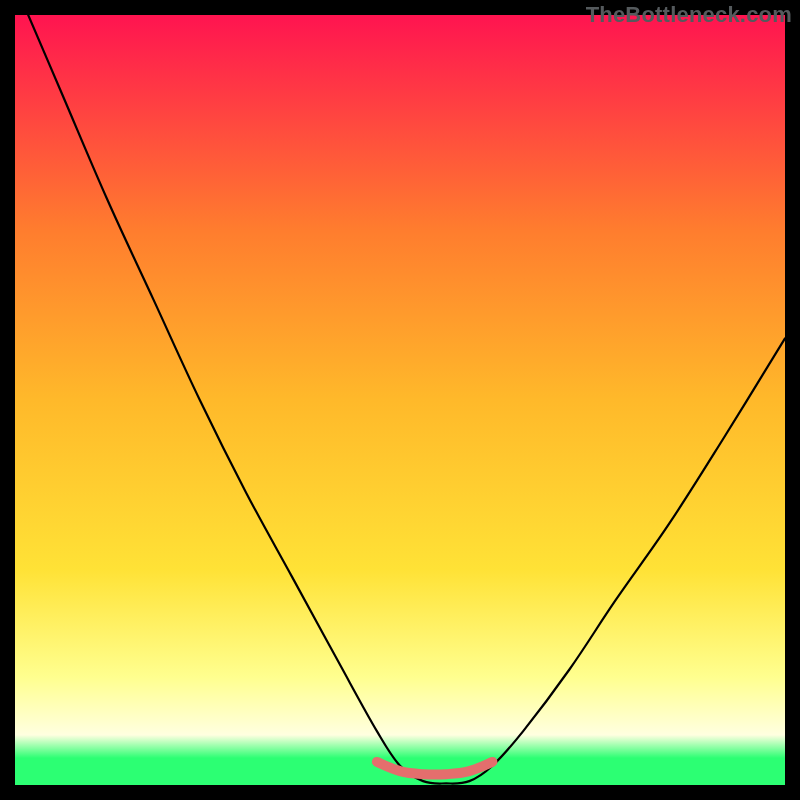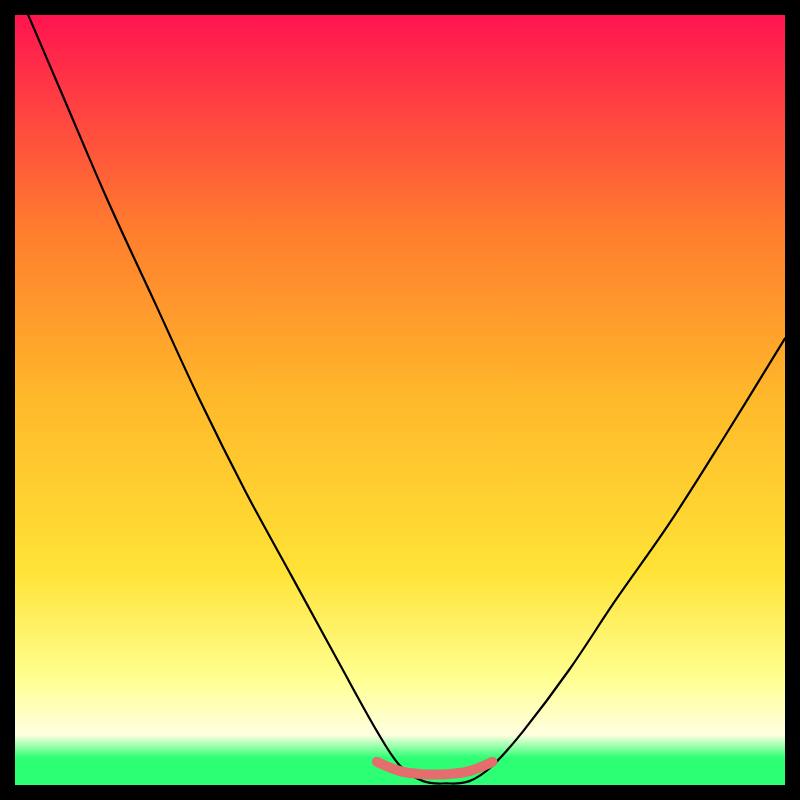--- a/index.html
+++ b/index.html
@@ -59,14 +59,15 @@
           <stop offset="0.965" stop-color="#2cff73"></stop>
           <stop offset="1" stop-color="#2cff73"></stop>
         </linearGradient>
       </defs>
       <rect x="0" y="0" width="770" height="770" fill="url(#bg)"></rect>
       <path id="curve-main" fill="none" stroke-width="2.2" stroke-linecap="round" stroke="#000000" d="M 0.00 -30.80 C 8.32 -11.40, 29.57 38.19, 46.20 77.00 C 62.83 115.81, 75.77 147.38, 92.40 184.80 C 109.03 222.22, 121.97 248.86, 138.60 284.90 C 155.23 320.94, 168.17 350.35, 184.80 385.00 C 201.43 419.65, 214.37 445.52, 231.00 477.40 C 247.63 509.28, 260.57 531.61, 277.20 562.10 C 293.83 592.59, 308.15 619.08, 323.40 646.80 C 338.65 674.52, 350.81 697.39, 361.90 716.10 C 372.99 734.81, 376.68 741.74, 385.00 750.75 C 393.32 759.76, 399.78 762.96, 408.10 766.15 C 416.42 769.34, 422.88 768.46, 431.20 768.46 C 439.52 768.46, 445.98 769.34, 454.30 766.15 C 462.62 762.96, 467.70 759.76, 477.40 750.75 C 487.10 741.74, 494.34 733.43, 508.20 716.10 C 522.06 698.77, 537.77 678.06, 554.40 654.50 C 571.03 630.94, 582.58 611.53, 600.60 585.20 C 618.62 558.87, 635.10 537.31, 654.50 508.20 C 673.90 479.09, 687.61 456.76, 708.40 423.50 C 729.19 390.24, 758.91 341.42, 770.00 323.40"></path>
       <path id="curve-accent" fill="none" stroke-width="10" stroke-linecap="round" stroke-linejoin="round" stroke="#e46e6d" d="M 361.90 746.90 C 366.06 748.56, 376.68 753.92, 385.00 756.14 C 393.32 758.36, 399.78 758.67, 408.10 759.22 C 416.42 759.77, 422.88 759.77, 431.20 759.22 C 439.52 758.67, 445.98 758.36, 454.30 756.14 C 462.62 753.92, 473.24 748.56, 477.40 746.90"></path>
     </svg>
   </div>
 
+  <div class="watermark">TheBottleneck.com</div>
 
 </div>
 
 </body></html>

